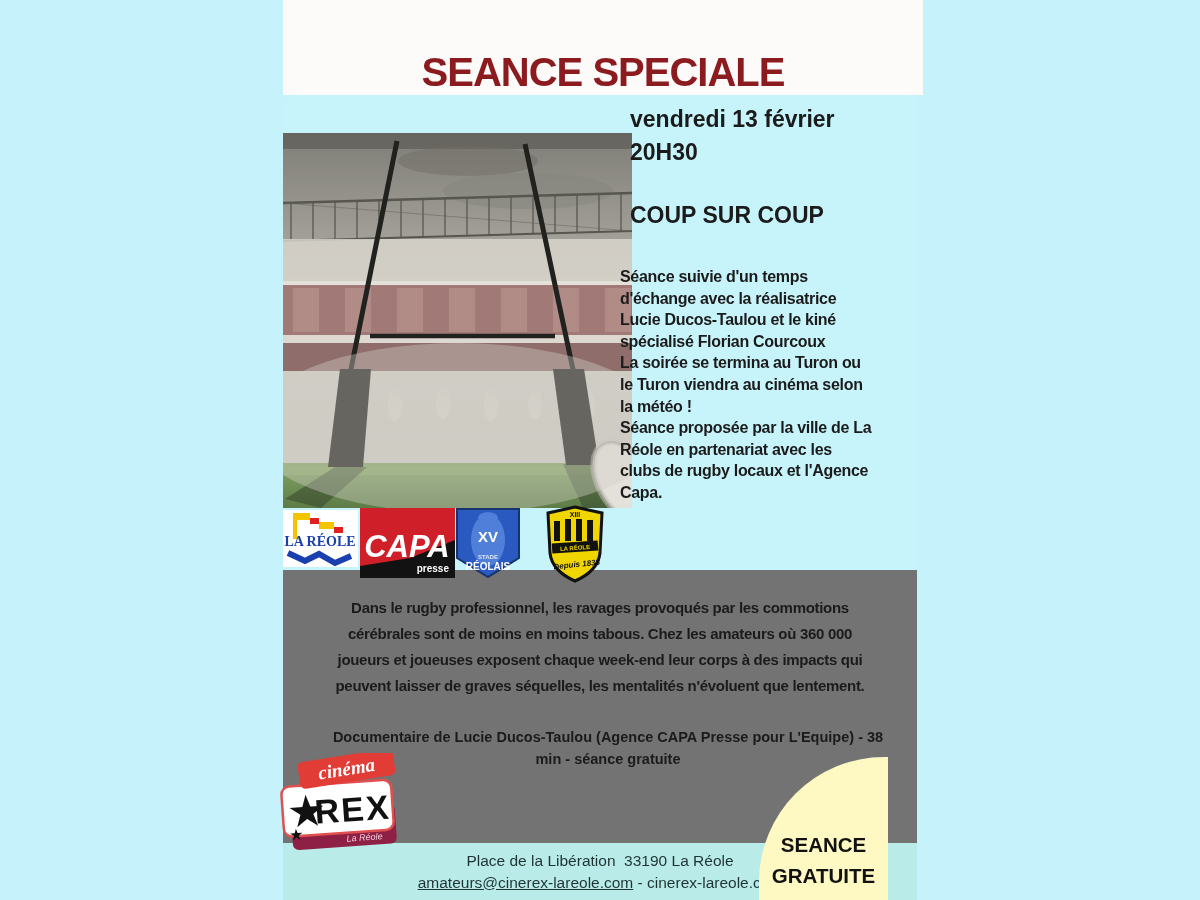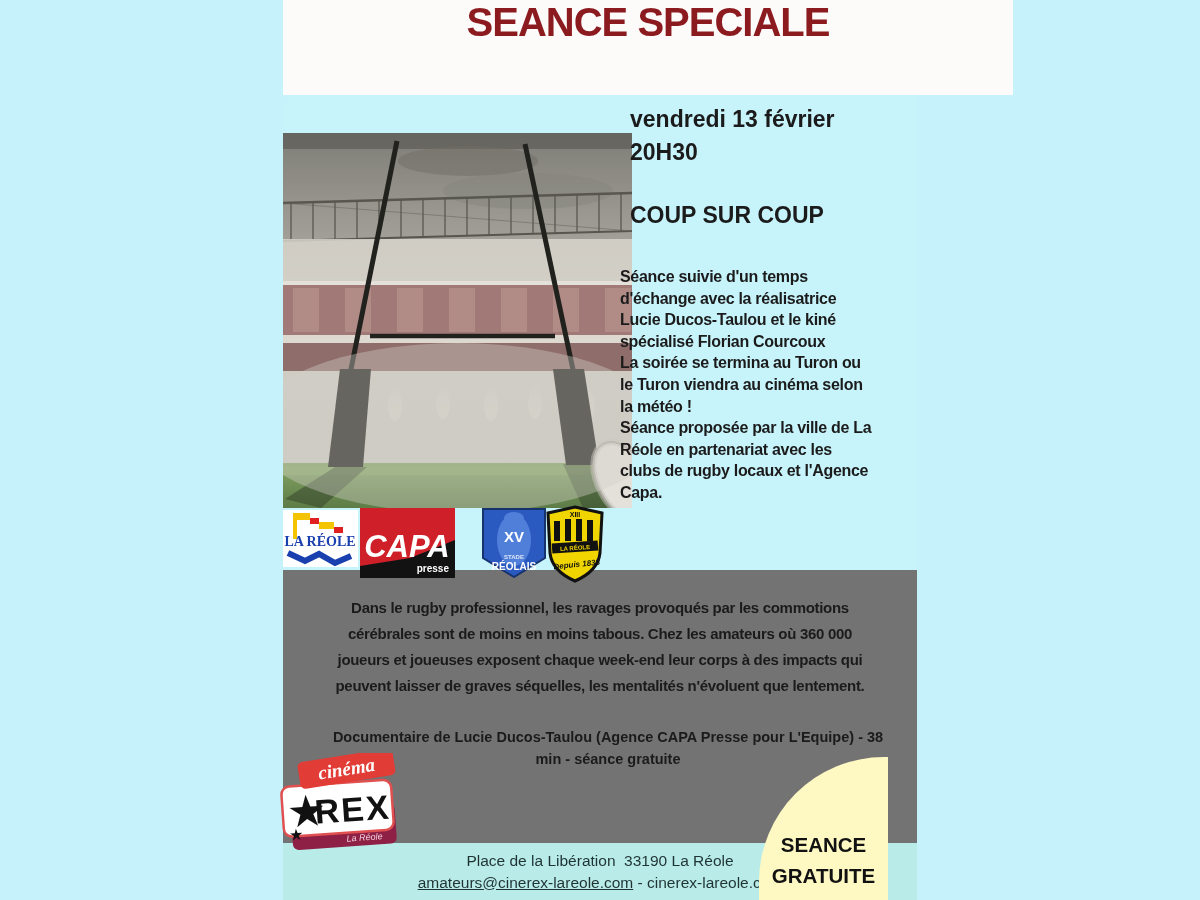--- a/index.html
+++ b/index.html
@@ -1,41 +1,41 @@
 <!DOCTYPE html>
 <html><head>
 <meta charset="utf-8">
 <style>
   html,body{margin:0;padding:0;}
   .stage{position:relative;width:1200px;height:900px;background:#c6f3fb;overflow:hidden;
          font-family:"Liberation Sans","DejaVu Sans",sans-serif;color:#1b1b1b;}
   .poster{position:absolute;left:283px;top:0;width:634px;height:900px;}
 
   
-  .top-banner{position:absolute;left:0;top:0;width:730px;height:95px;background:#fdfafa;
-              display:flex;align-items:flex-start;justify-content:center;z-index:3;}
+  .top-banner{position:absolute;left:0;top:0;width:640px;height:95px;background:#fdfafa;
+              display:flex;align-items:flex-end;justify-content:center;z-index:3;}
   .main-title{margin:0;font-size:40px;font-weight:800;letter-spacing:-1px;color:#8b1b1e;}
 
   
   .content-blue{position:absolute;left:0;top:95px;width:634px;height:475px;background:#c7f4fb;
                 border-top-left-radius:16px;z-index:1;}
 
   .stadium{position:absolute;left:0;top:133px;width:349px;height:375px;z-index:2;}
 
   .right-col{position:absolute;text-align:left;font-weight:700;white-space:pre-line;z-index:2;}
   .date-block{left:347px;top:103px;width:285px;font-size:23px;line-height:33px;font-weight:800;}
   .film-title{left:347px;top:202px;width:285px;font-size:23px;font-weight:800;}
   .session-desc{left:337px;top:266px;width:297px;font-size:16px;line-height:21.6px;letter-spacing:-0.3px;}
 
   
   .logo{position:absolute;z-index:5;}
   .logo svg{display:block;width:100%;height:100%;}
   .logo-lareole{left:0;top:510px;width:75px;height:57px;}
   .logo-capa{left:77px;top:508px;width:95px;height:70px;}
-  .logo-stade{left:198px;top:508px;width:66px;height:70px;}
+  .logo-stade{left:172px;top:508px;width:66px;height:70px;}
   .logo-crest{left:258px;top:505px;width:68px;height:78px;}
 
   
   .white-panel{position:absolute;left:0;top:570px;width:634px;height:273px;background:#737373;z-index:1;}
   .synopsis{position:absolute;left:5px;top:25px;width:624px;margin:0;text-align:center;
             font-size:15px;line-height:26px;font-weight:700;letter-spacing:-0.3px;white-space:pre-line;}
   .credits{position:absolute;left:17px;top:148px;width:600px;margin:8px;text-align:center;
            font-size:14.5px;line-height:22px;font-weight:700;white-space:pre-line;}
 
   

